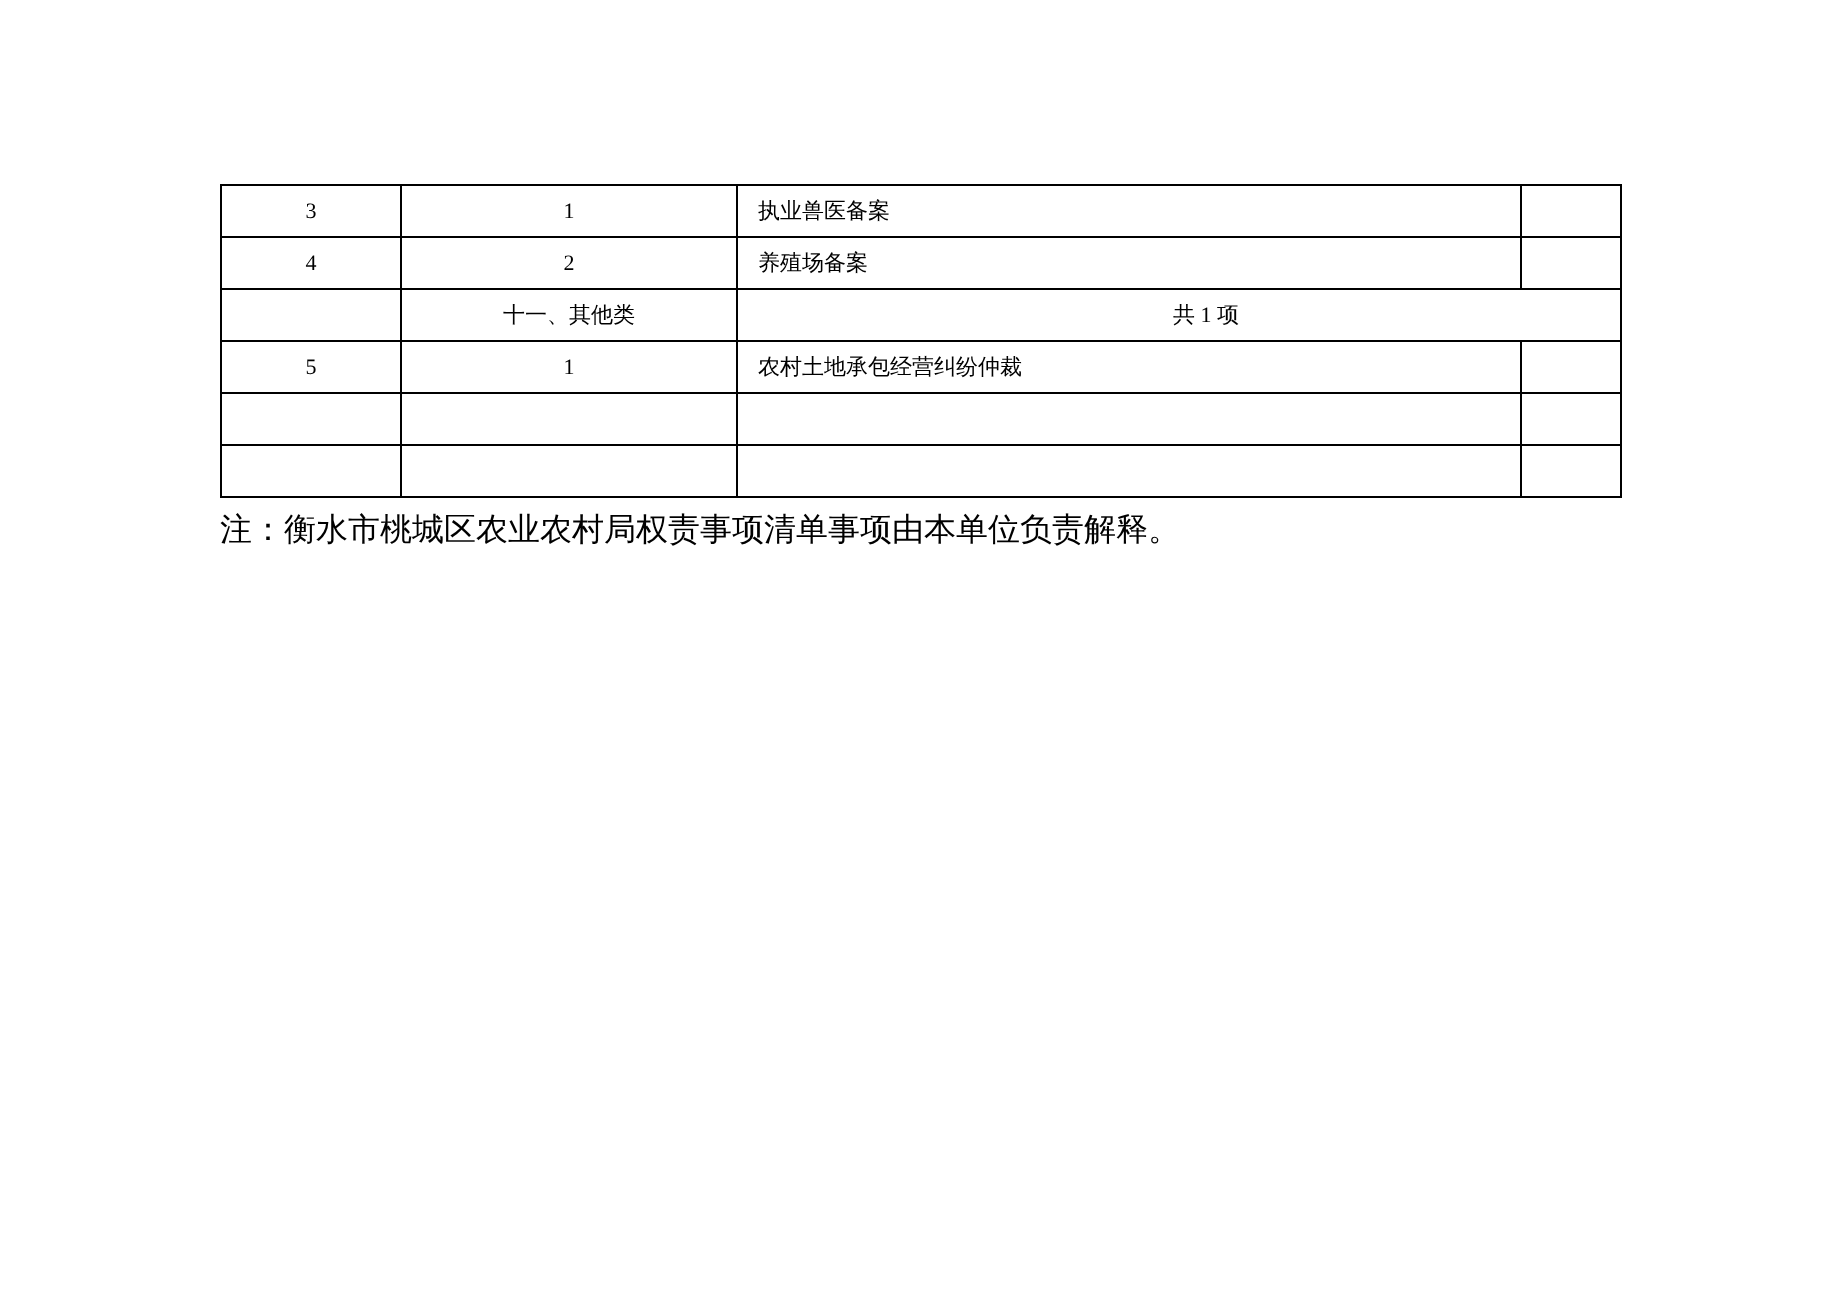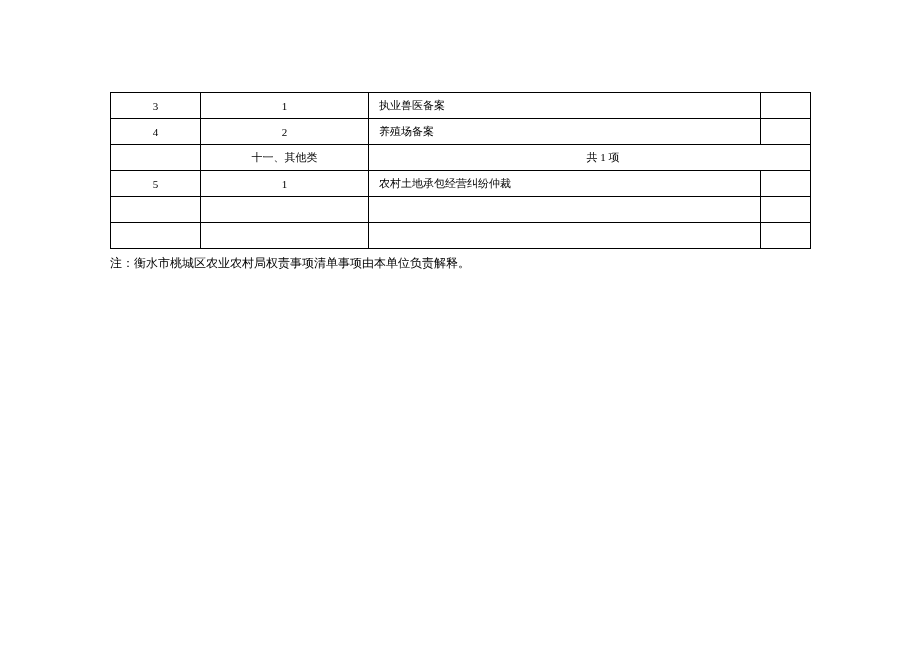--- a/index.html
+++ b/index.html
@@ -35,21 +35,21 @@
     }
     .col1 { width: 90px; text-align: center; }
     .col2 { width: 168px; text-align: center; }
     .col3 { width: 392px; text-align: left; padding-left: 10px; }
     .col4 { width: 50px; }
     .section-col2 { text-align: center; }
     .section-merged { text-align: center; padding-left: 31px; }
     .note {
       margin-left: 110px;
       margin-top: 6px;
-      font-size: 12px;
+      font-size: 16px;
     }
   </style>
 </head>
 <body>
 
 <div class="page">
   <table>
     <tbody>
         <tr>
       <td class="col1">3</td>

